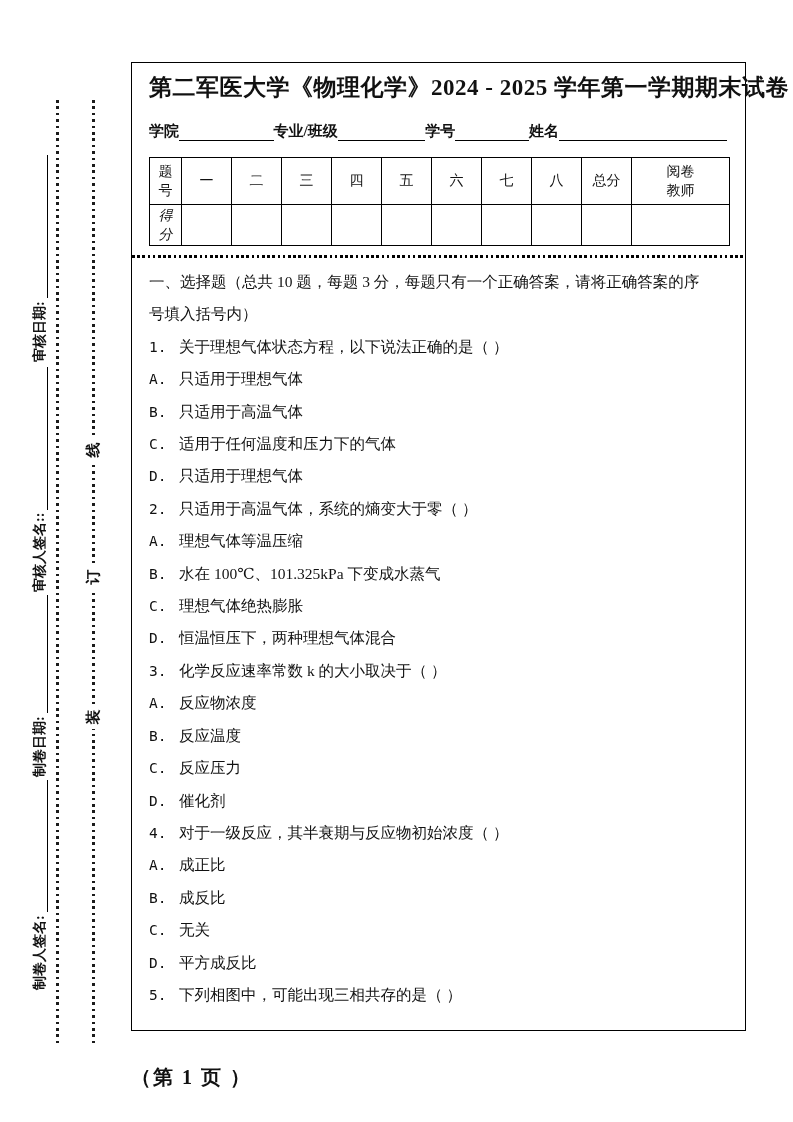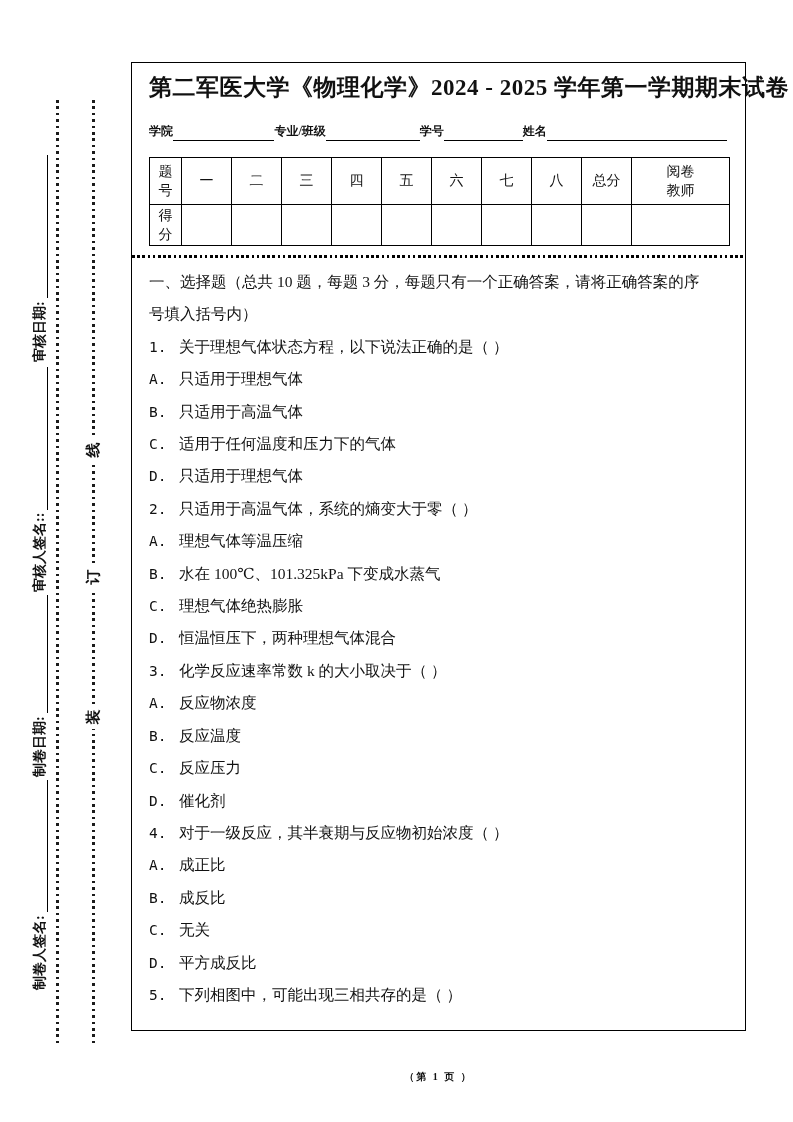--- a/index.html
+++ b/index.html
@@ -11,48 +11,48 @@
   
   .main-box{
     position:absolute;left:131px;top:62px;width:615px;height:969px;
     border:1.5px solid #000;box-sizing:border-box;padding:10px 18px 0 17px;
   }
   .title{
     margin:0;font-size:23px;line-height:30px;font-weight:bold;text-align:center;
     letter-spacing:0.5px;white-space:nowrap;
   }
   
-  .fields{display:flex;align-items:flex-end;margin-top:16px;height:22px;font-size:12px;font-weight:bold;}
+  .fields{display:flex;align-items:flex-end;margin-top:16px;height:22px;font-size:15px;font-weight:bold;}
   .fields .flabel{white-space:nowrap;line-height:20px;}
   .fields .fline{border-bottom:1.5px solid #000;height:18px;}
   .fl1{flex:1.08;} .fl2{flex:1.0;} .fl3{flex:0.84;} .fl4{flex:1.92;}
   
   table.score{width:100%;border-collapse:collapse;table-layout:fixed;margin-top:16px;}
   table.score td{border:1px solid #000;text-align:center;vertical-align:middle;font-size:14px;padding:0;}
   table.score tr.r1 td{height:46px;}
-  table.score tr.r2 td{height:40px;}
+  table.score tr.r2 td{height:40px;font-style:italic;}
   .stack1{display:inline-block;width:1.1em;line-height:19px;text-align:center;}
   .stack2{display:inline-block;width:2.3em;line-height:19px;text-align:center;}
   
   .dotted-sep{
     height:3px;margin:9px -18px 0 -17px;
     background:repeating-linear-gradient(90deg,#000 0 2.6px,transparent 2.6px 5.2px);
   }
   
   .content{margin-top:8px;font-size:15.5px;line-height:32.4px;}
   .heading{max-width:565px;}
   .line{white-space:nowrap;}
   .num{
     display:inline-block;min-width:30px;
     font-family:"DejaVu Sans Mono","Liberation Mono",monospace;font-size:14.5px;
   }
   
   .footer{
-    position:absolute;left:131px;top:1064px;width:615px;text-align:center;
-    font-size:10px;line-height:26px;font-weight:bold;letter-spacing:2px;
+    position:absolute;left:131px;top:1064px;width:615px;
+    font-size:20px;line-height:26px;font-weight:bold;letter-spacing:2px;
   }
   
   .vdots{
     position:absolute;top:100px;height:943px;width:2.5px;
     background:repeating-linear-gradient(180deg,#1b1b1b 0 2.6px,transparent 2.6px 6.4px);
   }
   .vd1{left:56px;} .vd2{left:92px;}
   .munit{
     position:absolute;left:29px;height:22px;display:flex;align-items:flex-end;
     transform-origin:0 0;transform:rotate(-90deg);

